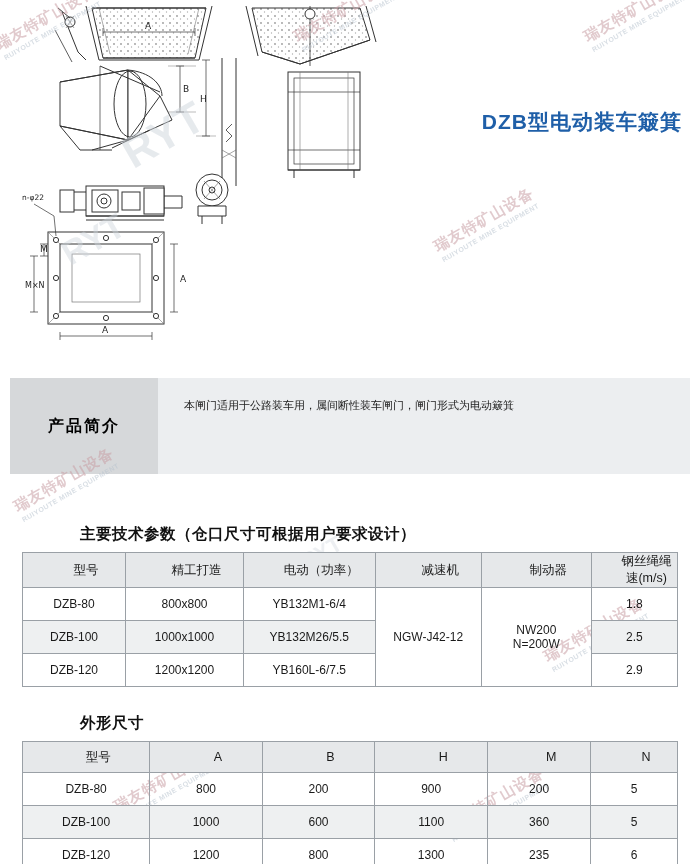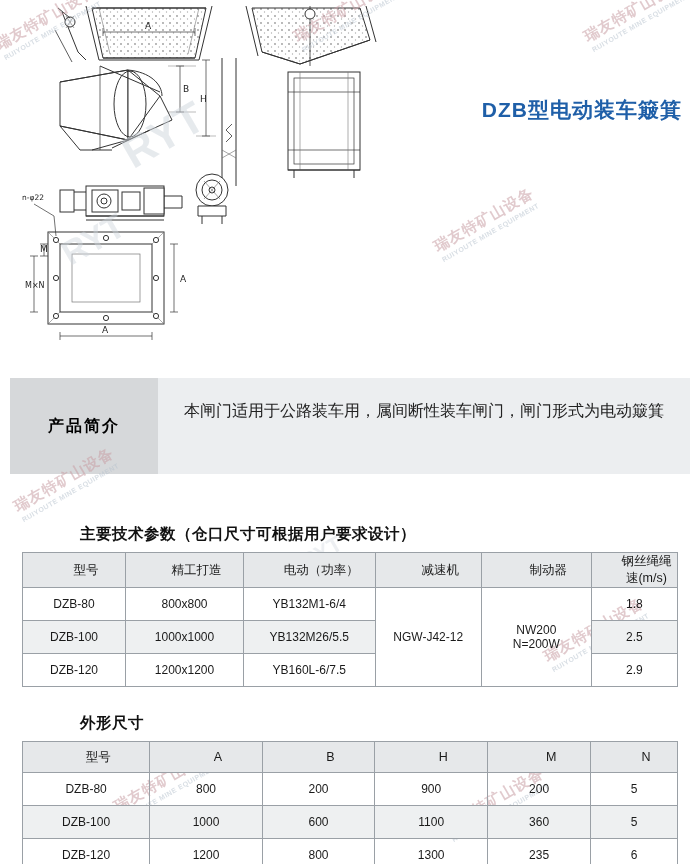--- a/index.html
+++ b/index.html
@@ -53,21 +53,21 @@
     top: 0;
     width: 700px;
     height: 360px;
     z-index: 2;
   }
   .illus svg { display:block; }
 
   .title-main {
     position: absolute;
     right: 18px;
-    top: 96px;
+    top: 108px;
     font-size: 21px;
     font-weight: bold;
     color: #1f5fa8;
     letter-spacing: 1px;
     z-index: 6;
   }
 
   
   .intro-band {
     position: absolute;
@@ -86,21 +86,21 @@
     align-items: center;
     justify-content: center;
     font-size: 16px;
     font-weight: bold;
     color: #000000;
     letter-spacing: 2px;
   }
   .intro-text {
     flex: 1;
     padding: 16px 22px 0 26px;
-    font-size: 16px;
+    font-size: 11px;
     line-height: 2.1;
     color: #222;
   }
 
   
   .sec-head {
     position: absolute;
     left: 38px;
     font-size: 15.5px;
     font-weight: bold;

